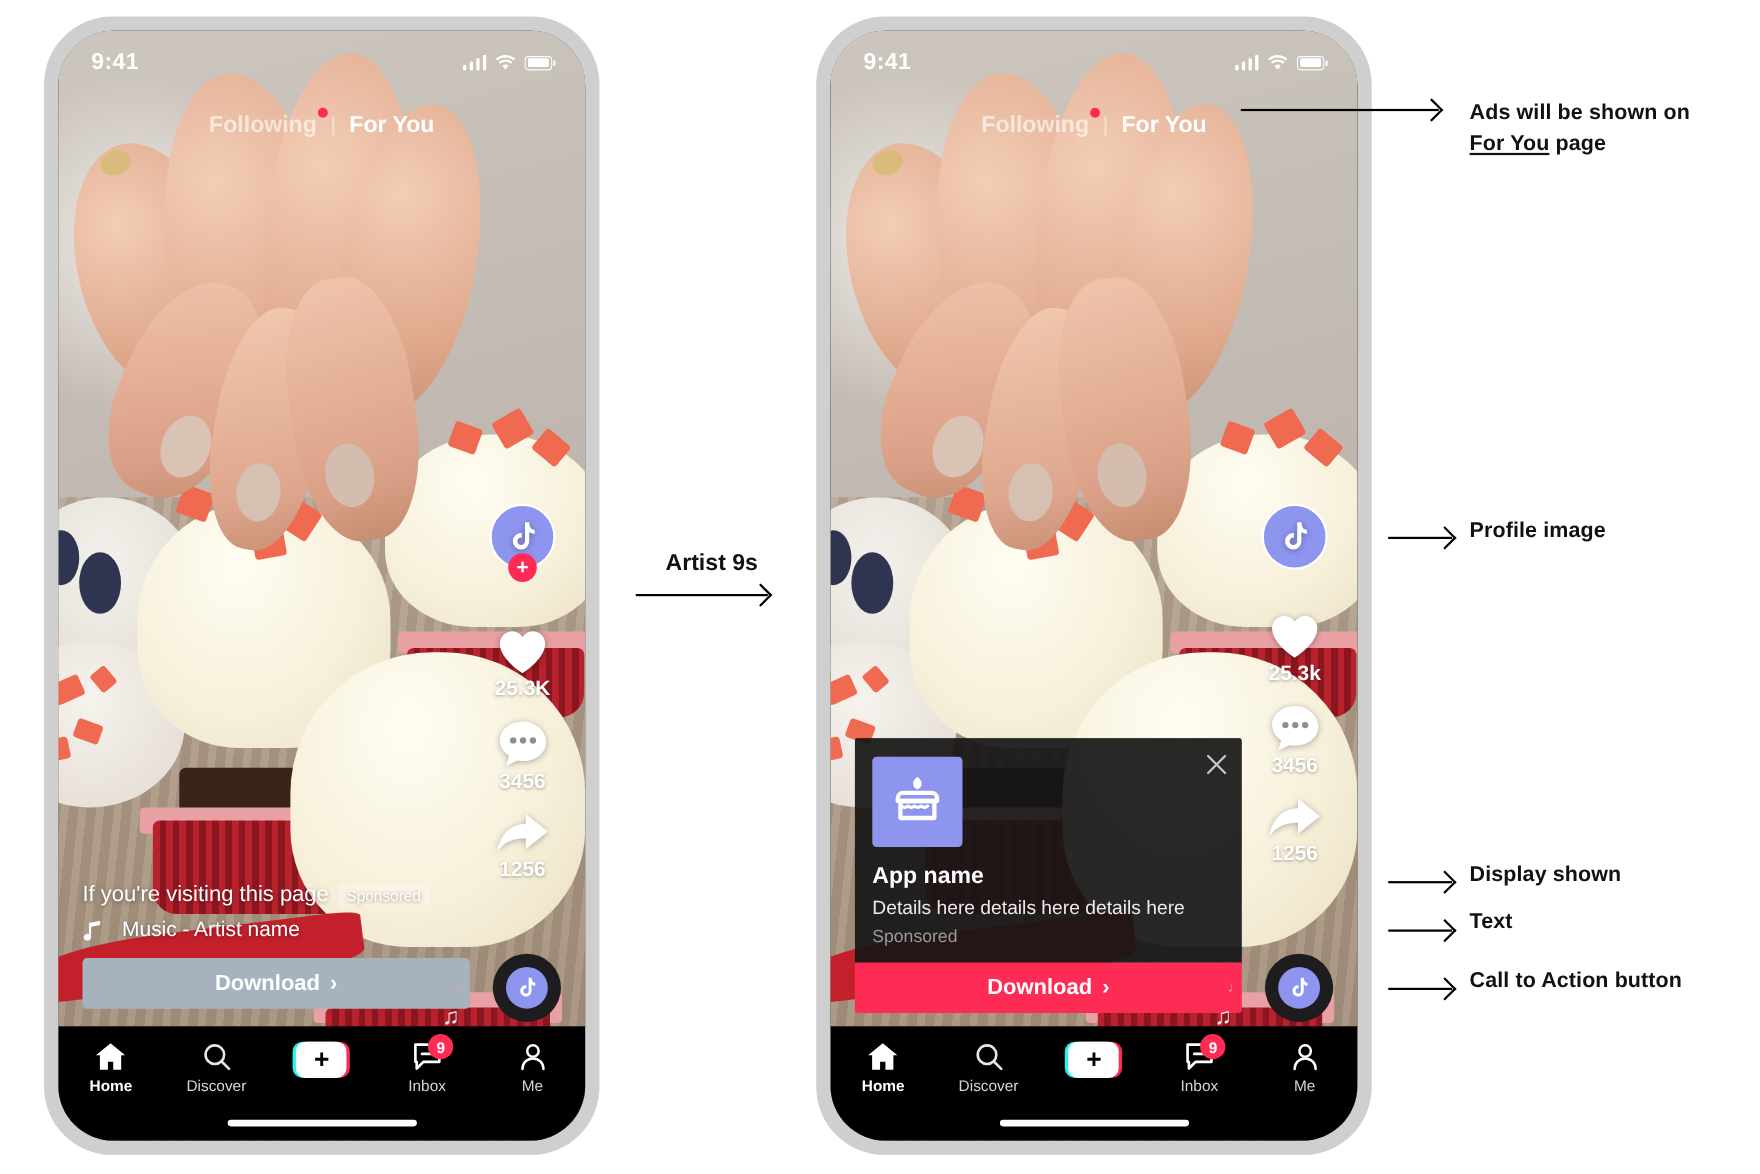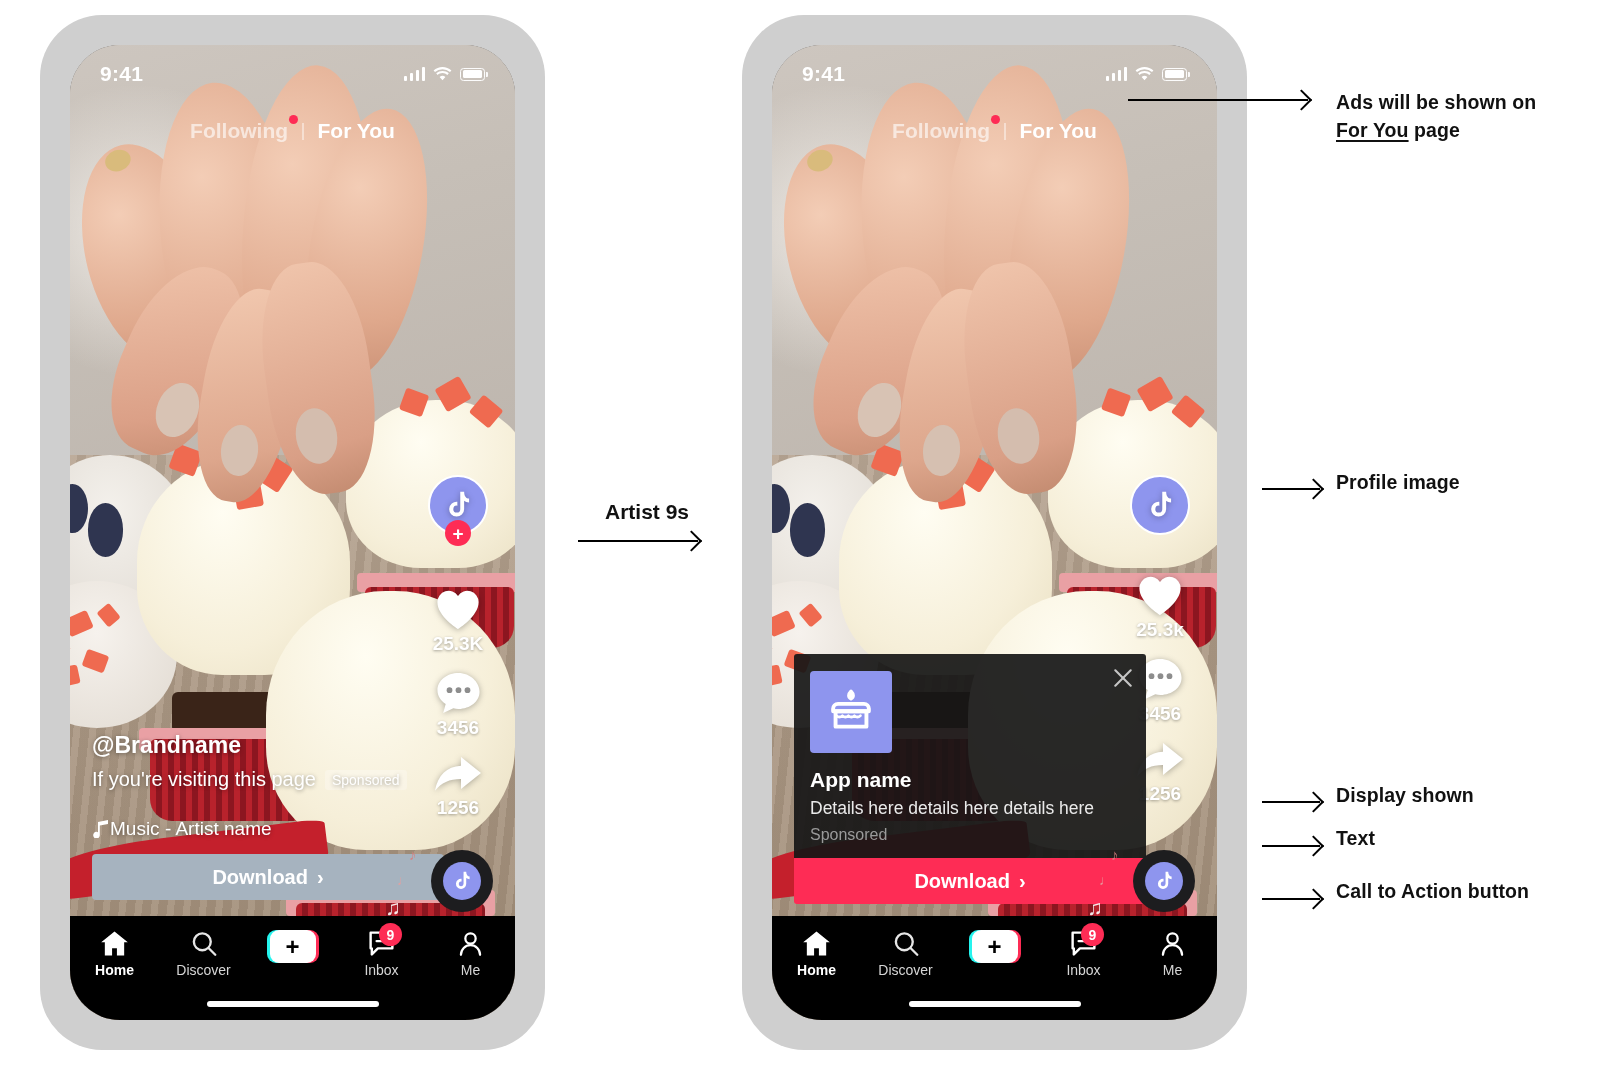--- a/index.html
+++ b/index.html
@@ -10,21 +10,21 @@
     overflow: hidden;
   }
   .stage { position: relative; width: 1600px; height: 1067px; background:#fff; }
 
   
   .phone {
     position: absolute;
     width: 505px; height: 1035px;
     background: #cfcfcf;
     border-radius: 62px;
-    padding: 30px;
+    padding: 13px;
   }
   .phone-screen {
     position: relative;
     width: 100%; height: 100%;
     border-radius: 50px;
     overflow: hidden;
     background: #111;
   }
 
   
@@ -129,22 +129,22 @@
     text-shadow:0 1px 3px rgba(0,0,0,.35); }
   .rail svg{ filter: drop-shadow(0 1px 3px rgba(0,0,0,.3)); }
 
   
   .caption{ position:absolute; left:22px; bottom:120px; width:360px; color:#fff; }
   .cap-user{ font-size:23px; font-weight:700; text-shadow:0 1px 4px rgba(0,0,0,.4); }
   .cap-text{ margin-top:9px; font-size:20px; display:flex; align-items:center;
     gap:9px; text-shadow:0 1px 4px rgba(0,0,0,.4); }
   .cap-badge{ background:rgba(255,255,255,.26); border-radius:3px;
     padding:2px 7px; font-size:14px; font-weight:500; }
-  .cap-music{ margin-top:27px; font-size:19px; display:flex; align-items:center;
-    gap:1px; text-shadow:0 1px 4px rgba(0,0,0,.4); }
+  .cap-music{ margin-top:10px; font-size:19px; display:flex; align-items:center;
+    gap:19px; text-shadow:0 1px 4px rgba(0,0,0,.4); }
   .cta-flat{ margin-top:14px; width:352px; height:46px; border-radius:4px;
     background:#a6b3bf; color:#fff; font-size:20px; font-weight:700;
     display:flex; align-items:center; justify-content:center; gap:9px; border:0; cursor:pointer; }
 
   
   .notes{ position:absolute; right:100px; bottom:128px; color:#fff; opacity:.9; }
   .notes span{ position:absolute; }
   .disc{ position:absolute; right:22px; bottom:108px; width:62px; height:62px;
     border-radius:50%; background:#1d1d1f; display:flex; align-items:center; justify-content:center; }
   .disc .inner{ width:38px; height:38px; border-radius:50%; background:#8e95ee;
@@ -317,21 +317,20 @@
         </div>
         <div class="rail-item" style="margin-top:16px;">
           <svg width="50" height="40" viewBox="0 0 25 20" fill="#fff">
             <path d="M14 1v4.4C6.8 5.8 2.4 10.2 1 17.9c3.1-4 7.2-5.9 13-5.9V17l10-8z"></path>
           </svg>
           <span class="rail-count">1256</span>
         </div>
       </div>
 
       <div class="caption">
-        <div class="cap-user">@Brandname</div>
         <div class="cap-text">
           <span>If you're visiting this page</span>
           <span class="cap-badge">Sponsored</span>
         </div>
         <div class="cap-music">
           <svg width="17" height="18" viewBox="0 0 17 18" fill="#fff">
             <path d="M16 0 6 2.1v10.1a3.3 3.3 0 1 0 1.8 2.9V5.6L16 3.9z"></path>
           </svg>
           <span>Music - Artist name</span>
         </div>

